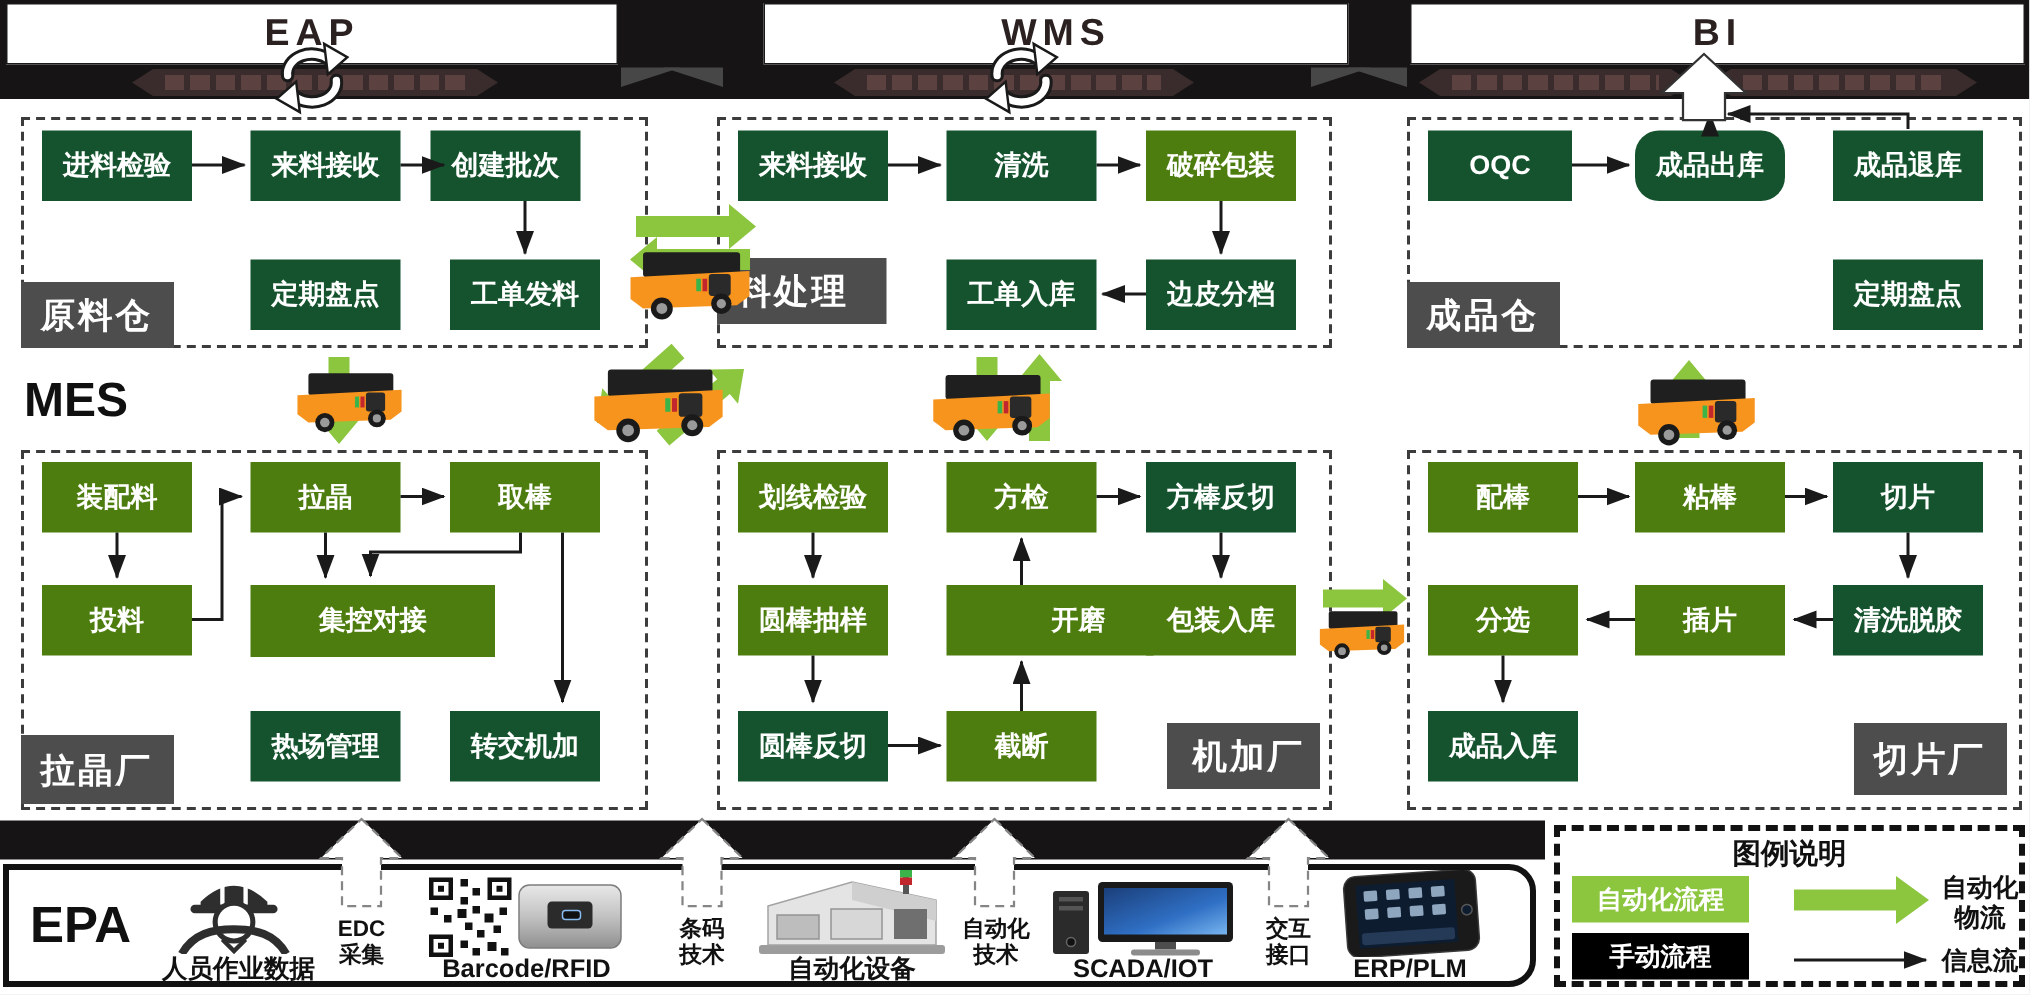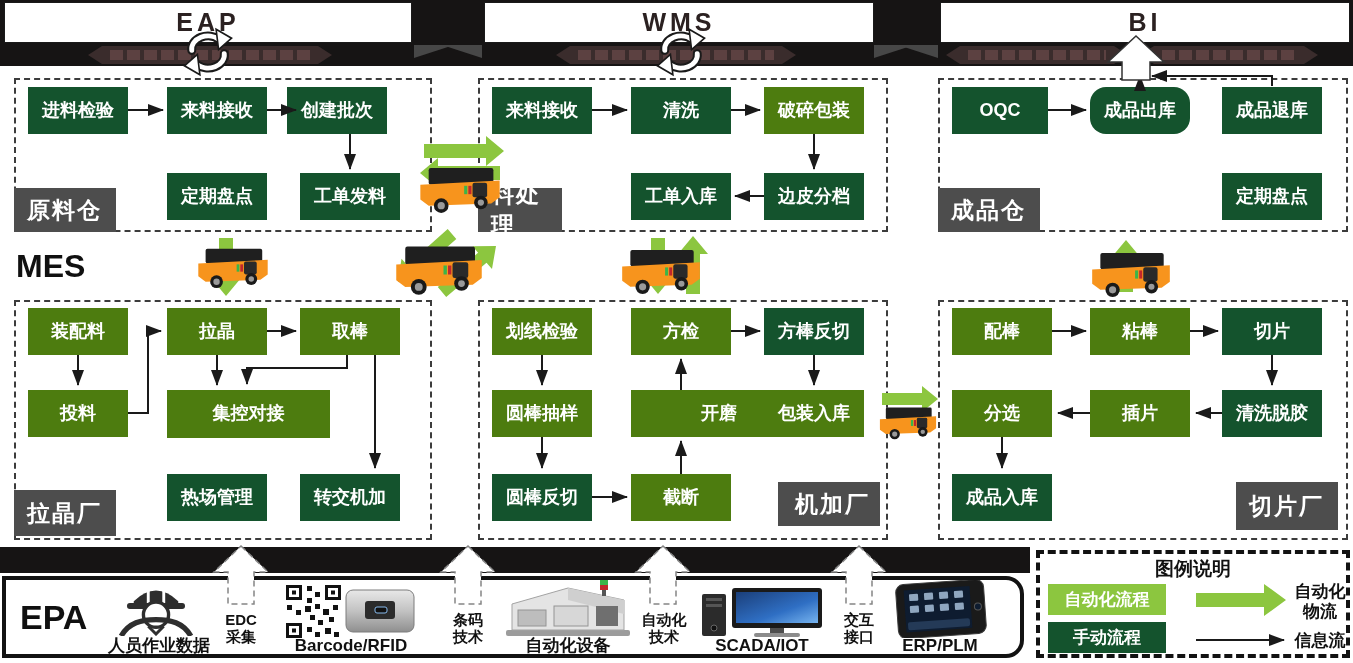--- a/index.html
+++ b/index.html
@@ -43,21 +43,21 @@
 </style>
 </head>
 <body>
 
 <div id="stage">
 
   <div class="abs topbar"></div>
   <div class="abs sysbox" style="left:4px;width:408px;">
     <span>EAP</span>
   </div>
-  <div class="abs sysbox" style="left:484px;width:390px;justify-content:center;">
+  <div class="abs sysbox" style="left:509px;width:390px;justify-content:center;">
     <span>WMS</span>
   </div>
   <div class="abs sysbox" style="left:940px;width:410px;">
     <span>BI</span>
   </div>
   <div class="abs banner" style="left:88px;width:244px;"></div>
   <div class="abs banner" style="left:556px;width:240px;"></div>
   <div class="abs banner" style="left:946px;width:182px;"></div>
   <div class="abs banner" style="left:1140px;width:178px;"></div>
 
@@ -73,21 +73,21 @@
   <div class="abs step bl" style="left:287px;top:87px;">创建批次</div>
   <div class="abs step bl" style="left:167px;top:173px;">定期盘点</div>
   <div class="abs step bl" style="left:300px;top:173px;">工单发料</div>
   <div class="abs zlabel" style="left:14px;top:188px;width:102px;height:44px;">原料仓</div>
 
   <div class="abs step bl" style="left:492px;top:87px;">来料接收</div>
   <div class="abs step bl" style="left:631px;top:87px;">清洗</div>
   <div class="abs step gr" style="left:764px;top:87px;">破碎包装</div>
   <div class="abs step bl" style="left:631px;top:173px;">工单入库</div>
   <div class="abs step bl" style="left:764px;top:173px;">边皮分档</div>
-  <div class="abs zlabel" style="left:478px;top:188px;width:84px;height:44px;">料处理</div>
+  <div class="abs zlabel" style="left:478px;top:172px;width:113px;height:44px;">料处理</div>
 
   <div class="abs step bl" style="left:952px;top:87px;width:96px;">OQC</div>
   <div class="abs step bl" style="left:1090px;top:87px;border-radius:16px;">成品出库</div>
   <div class="abs step bl" style="left:1222px;top:87px;">成品退库</div>
   <div class="abs step bl" style="left:1222px;top:173px;">定期盘点</div>
   <div class="abs zlabel" style="left:938px;top:188px;width:102px;height:44px;">成品仓</div>
 
   <div class="abs layer-label" style="left:16px;top:248px;font-size:32px;">MES</div>
 
   <div class="abs step gr" style="left:28px;top:308px;">装配料</div>
@@ -249,21 +249,21 @@
       </g>
       <rect x="14" y="40" width="62" height="8" rx="2" fill="#243a57"></rect>
       <circle cx="85" cy="29" r="3.5" fill="#0e1c30" stroke="#555"></circle>
     </g>
   </svg>
   <div class="abs epa-label" style="left:890px;top:636px;width:100px;">ERP/PLM</div>
 
   <div class="abs legend-box"></div>
   <div class="abs legend-title" style="left:1040px;top:556px;width:306px;">图例说明</div>
   <div class="abs chip" style="left:1048px;top:584px;width:118px;height:31px;background:#8CC63F;">自动化流程</div>
-  <div class="abs chip" style="left:1048px;top:622px;width:118px;height:31px;background:#14532d;">手动流程</div>
+  <div class="abs chip" style="left:1048px;top:622px;width:118px;height:31px;background:#000000;">手动流程</div>
   <div class="abs legend-text" style="left:1292px;top:582px;width:56px;">
     <span style="display:block">自动化</span>
     <span style="display:block">物流</span>
   </div>
   <div class="abs legend-text" style="left:1292px;top:631px;width:56px;">信息流</div>
 
   <svg class="overlay" width="1353" height="663" viewBox="0 0 1353 663">
     <defs>
       <marker id="ah" markerWidth="10" markerHeight="8" refX="7.5" refY="3" orient="auto">
         <path d="M0,0 L8,3 L0,6 Z" fill="#1a1a1a"></path>

